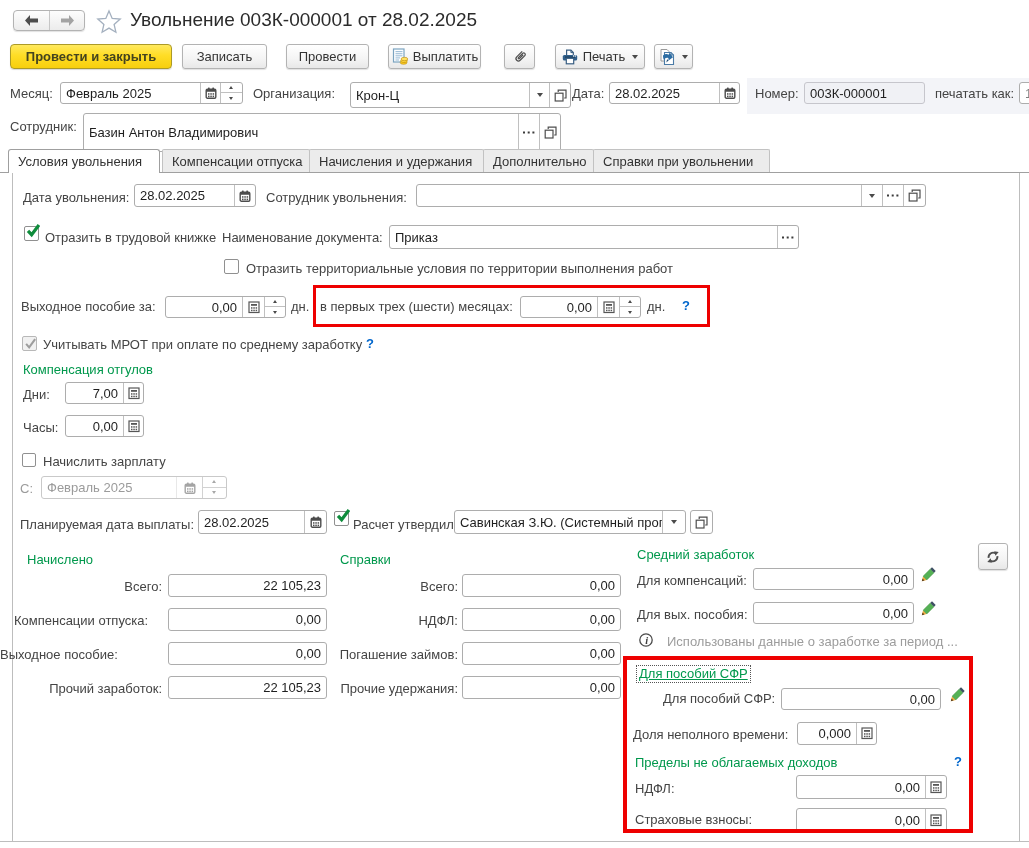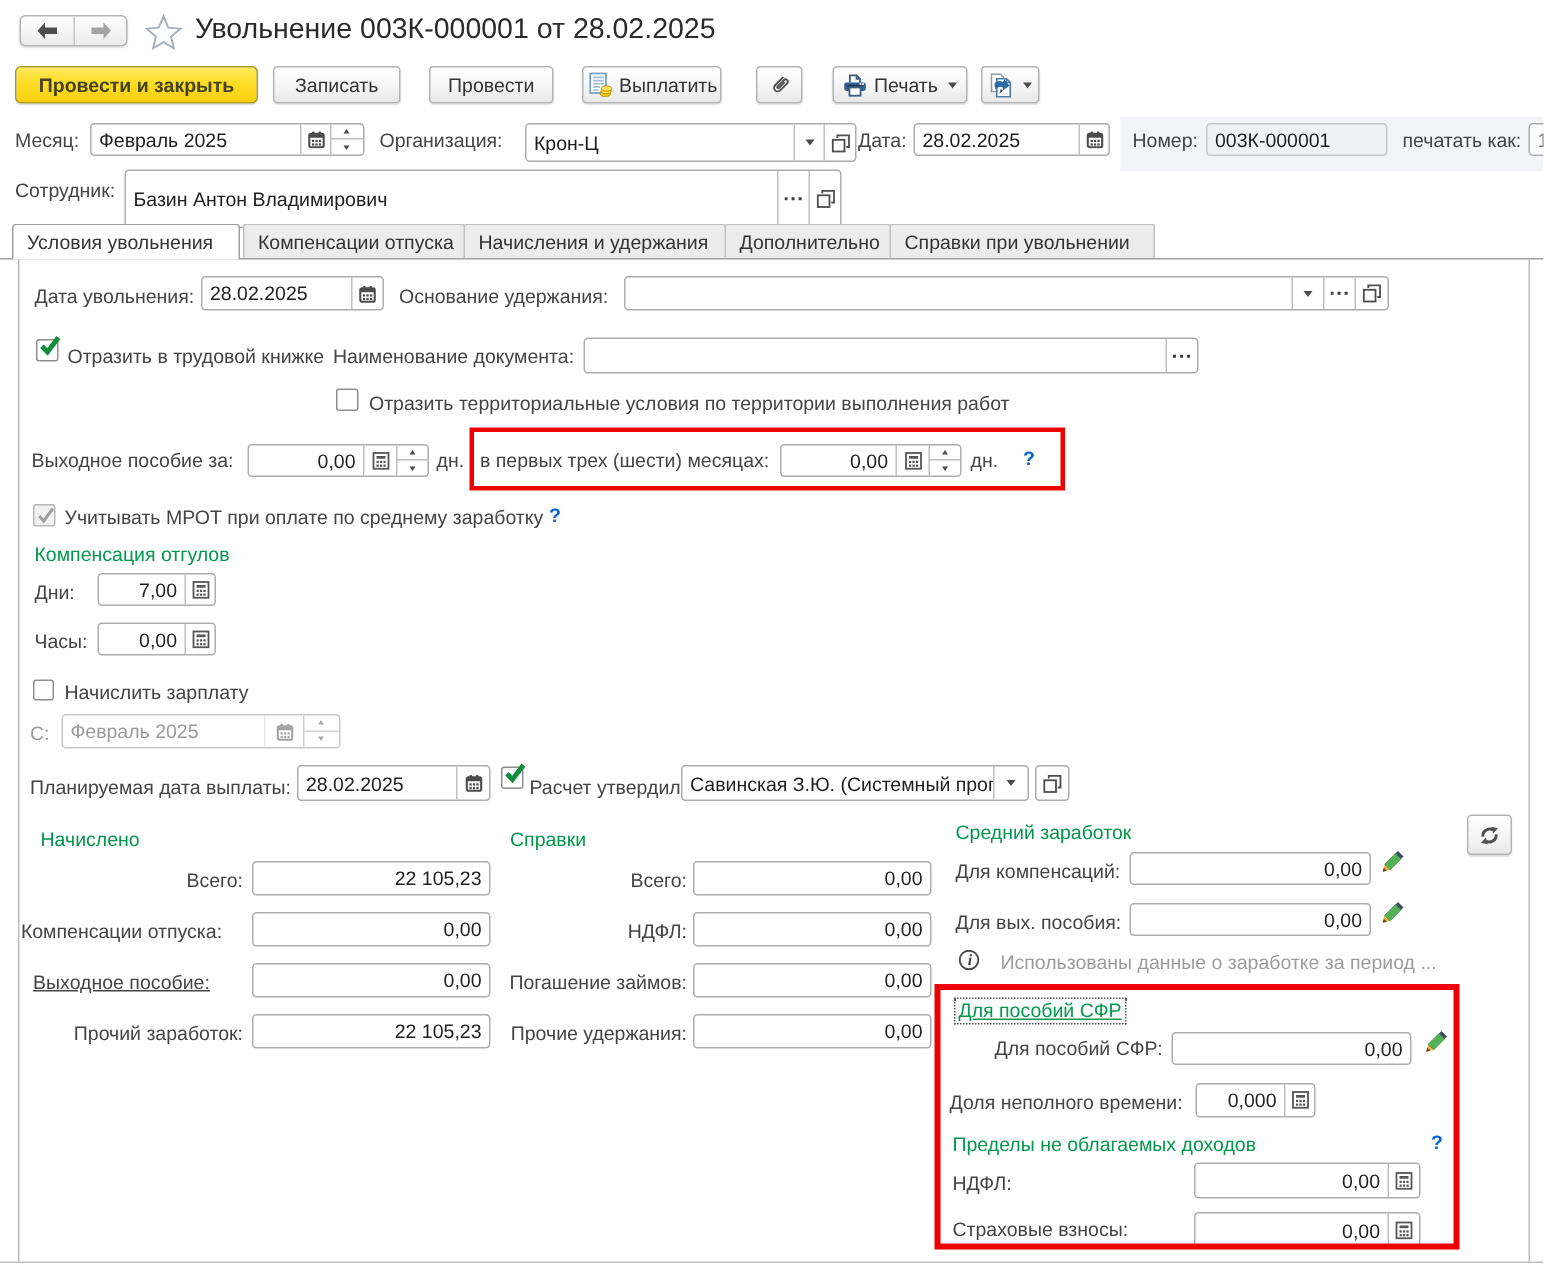--- a/index.html
+++ b/index.html
@@ -228,21 +228,21 @@
 <div id="sec-content1">
   <div class="lbl" style="left:23px;top:190px;">Дата увольнения:</div>
   <div class="fld" style="left:134px;top:184px;width:122px;height:23px;">
     <div class="val" style="right:21px;">28.02.2025</div>
     <div class="seg" style="width:21px;">
           <svg width="12" height="12" viewBox="0 0 12 12">
             <use href="#cal"></use>
           </svg>
         </div>
   </div>
-  <div class="lbl" style="left:266px;top:190px;">Основание удержания:</div>
+  <div class="lbl" style="left:266px;top:190px;">Сотрудник увольнения:</div>
   <div class="fld" style="left:416px;top:184px;width:510px;height:23px;">
     <div class="seg" style="right:43px;width:21px;">
           <span class="tri"></span>
         </div>
     <div class="seg" style="right:22px;width:21px;">
           <svg width="12" height="3" viewBox="0 0 12 3">
             <rect x="0" y="0.5" width="2" height="2" fill="#3c3c3c"></rect>
             <rect x="4.7" y="0.5" width="2" height="2" fill="#3c3c3c"></rect>
             <rect x="9.4" y="0.5" width="2" height="2" fill="#3c3c3c"></rect>
           </svg>
@@ -253,20 +253,21 @@
           </svg>
         </div>
   </div>
   <div class="cb" style="left:24px;top:226px;width:15px;height:15px;"></div>
   <svg style="position:absolute;left:25px;top:223px;" width="15" height="15" viewBox="0 0 14 13">
         <use href="#chk"></use>
       </svg>
   <div class="lbl" style="left:45px;top:230px;">Отразить в трудовой книжке</div>
   <div class="lbl" style="left:222px;top:230px;">Наименование документа:</div>
   <div class="fld" style="left:389px;top:225px;width:410px;height:24px;">
+    <div class="val" style="right:21px;">Приказ</div>
     <div class="seg" style="width:21px;">
           <svg width="12" height="3" viewBox="0 0 12 3">
             <rect x="0" y="0.5" width="2" height="2" fill="#3c3c3c"></rect>
             <rect x="4.7" y="0.5" width="2" height="2" fill="#3c3c3c"></rect>
             <rect x="9.4" y="0.5" width="2" height="2" fill="#3c3c3c"></rect>
           </svg>
         </div>
   </div>
   <div class="cb" style="left:224px;top:259px;width:15px;height:15px;"></div>
   <div class="lbl" style="left:246px;top:261px;">Отразить территориальные условия по территории выполнения работ</div>
@@ -381,21 +382,21 @@
 <div class="lbl grn" style="left:27px;top:552px;">Начислено</div>
 <div class="lbl grn" style="left:340px;top:552px;">Справки</div>
 <div class="lbl" style="left:0;top:579px;width:162px;text-align:right;">Всего:</div>
 <div class="fld" style="left:168px;top:574px;width:159px;height:23px;">
         <div class="val num">22 105,23</div>
       </div>
 <div class="lbl" style="left:0;top:613px;width:162px;text-align:center;">Компенсации отпуска:</div>
 <div class="fld" style="left:168px;top:608px;width:159px;height:23px;">
         <div class="val num">0,00</div>
       </div>
-<div class="lbl" style="left:0;top:647px;width:162px;text-align:center;text-decoration:underline;">Выходное пособие:</div>
+<div class="lbl" style="left:0;top:647px;width:162px;text-align:left;">Выходное пособие:</div>
 <div class="fld" style="left:168px;top:642px;width:159px;height:23px;">
         <div class="val num">0,00</div>
       </div>
 <div class="lbl" style="left:0;top:681px;width:162px;text-align:right;">Прочий заработок:</div>
 <div class="fld" style="left:168px;top:676px;width:159px;height:23px;">
         <div class="val num">22 105,23</div>
       </div>
 <div class="lbl" style="left:334px;top:579px;width:124px;text-align:right;">Всего:</div>
 <div class="fld" style="left:462px;top:574px;width:159px;height:23px;">
         <div class="val num">0,00</div>

